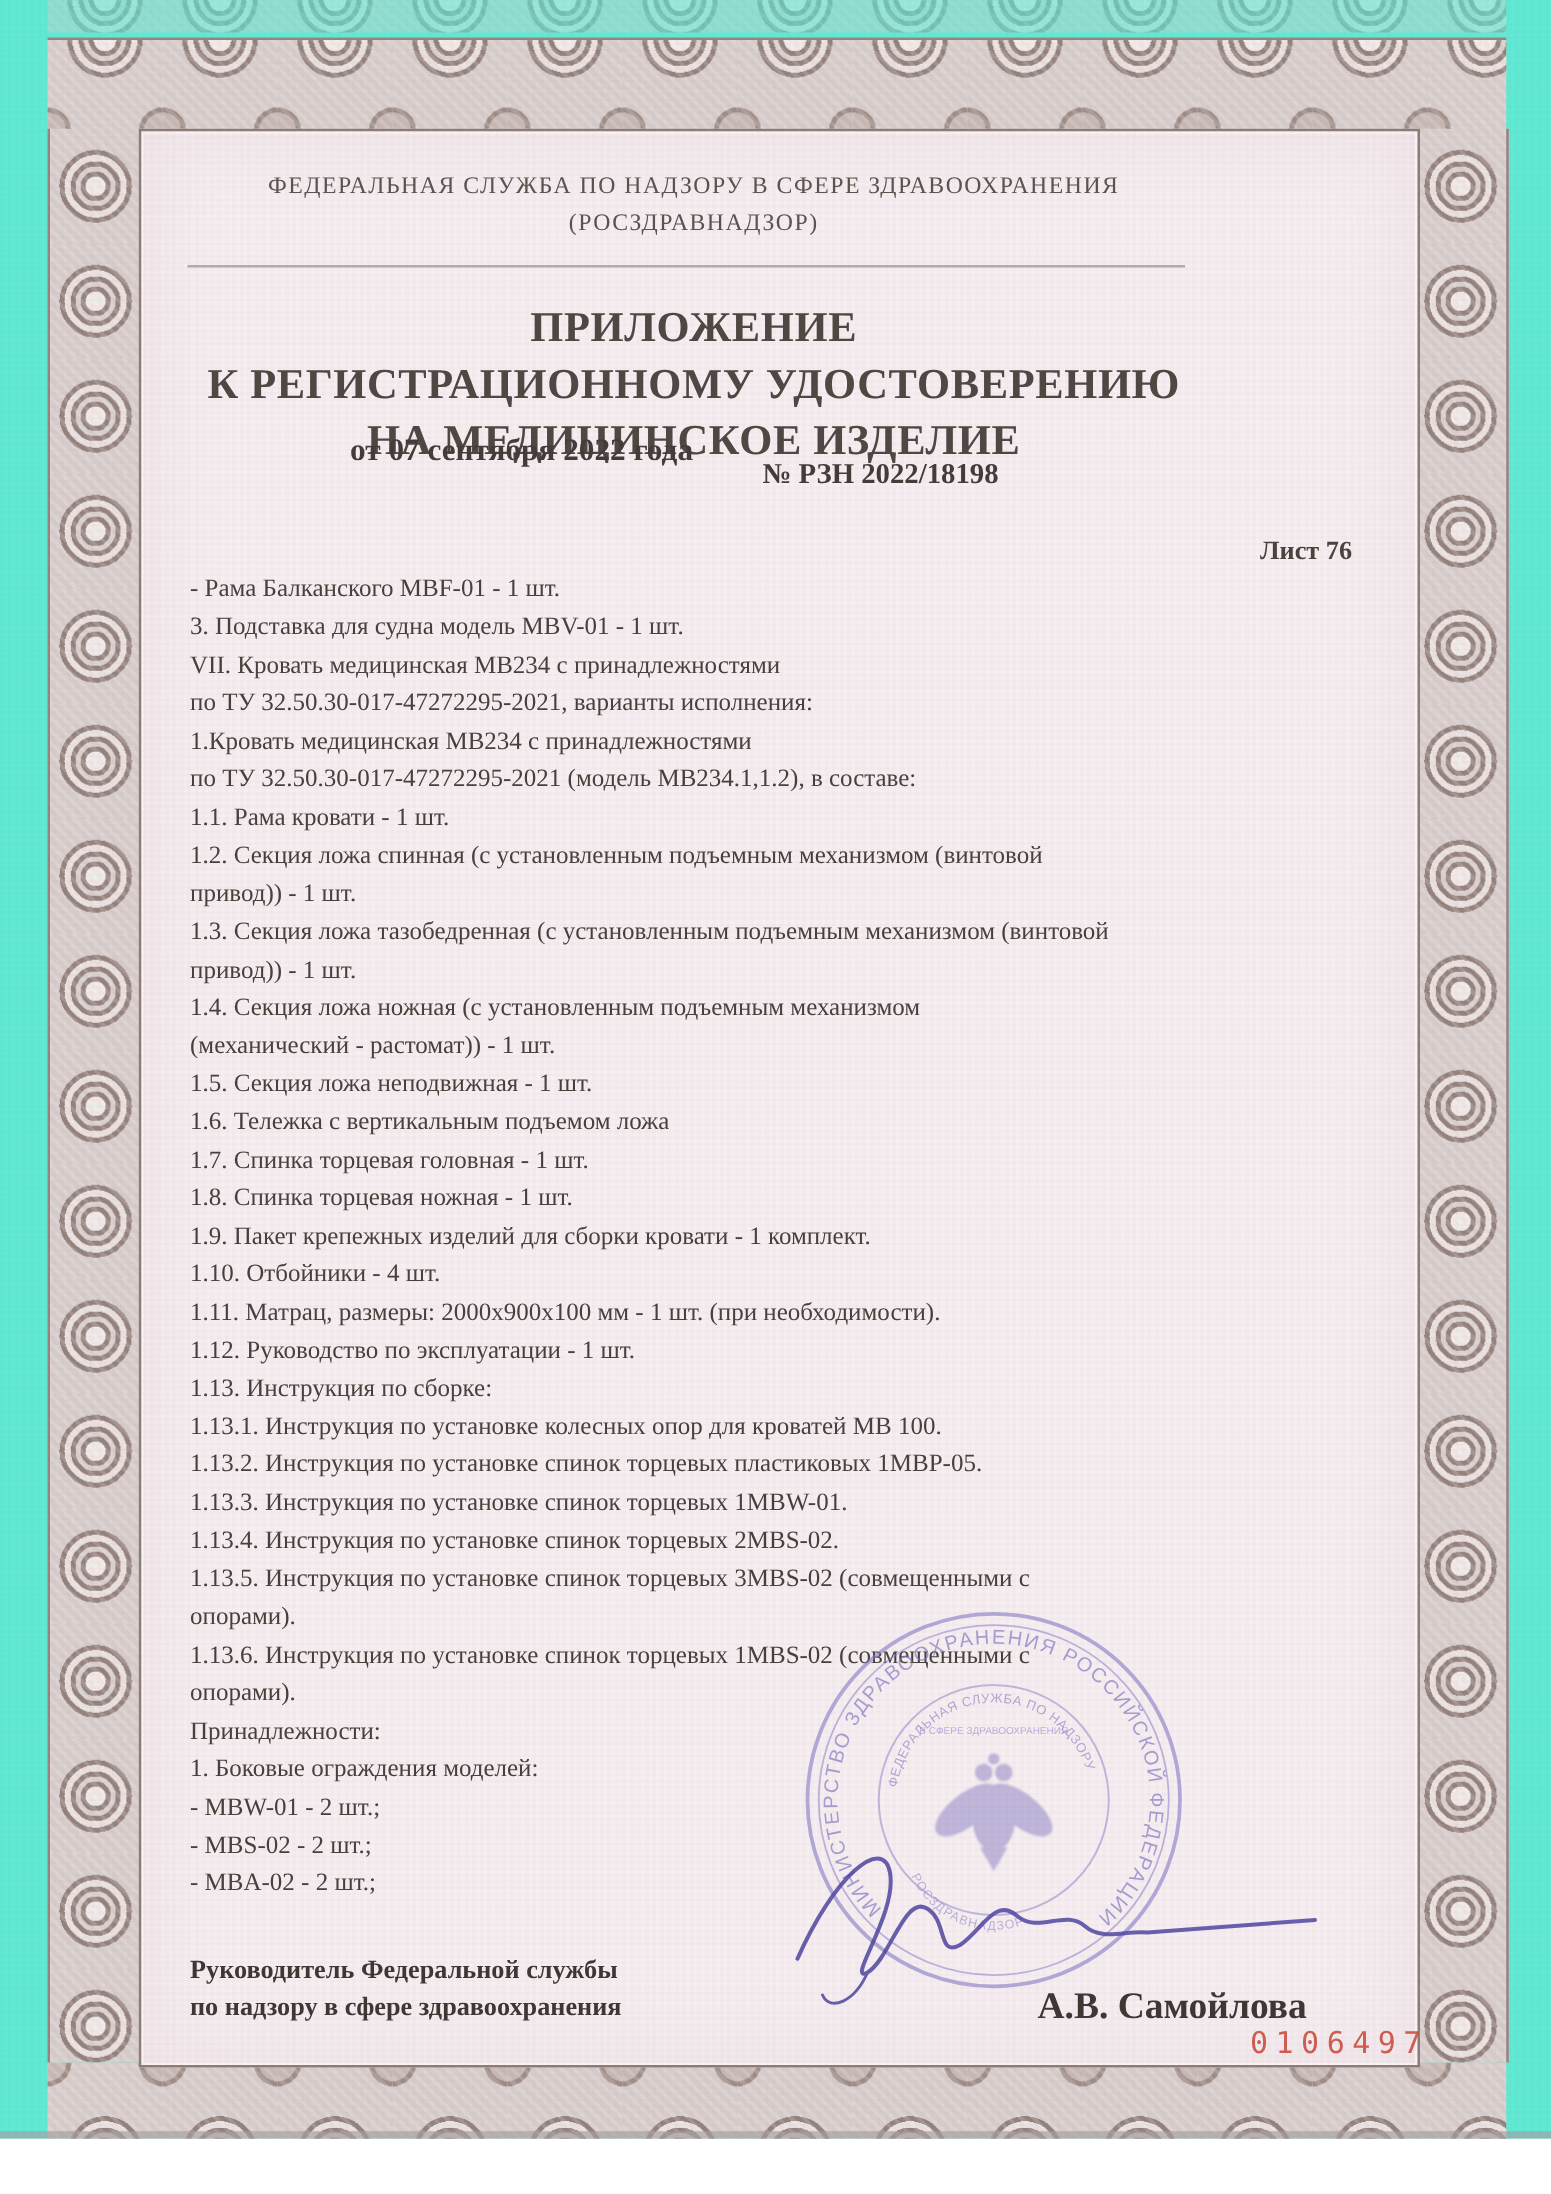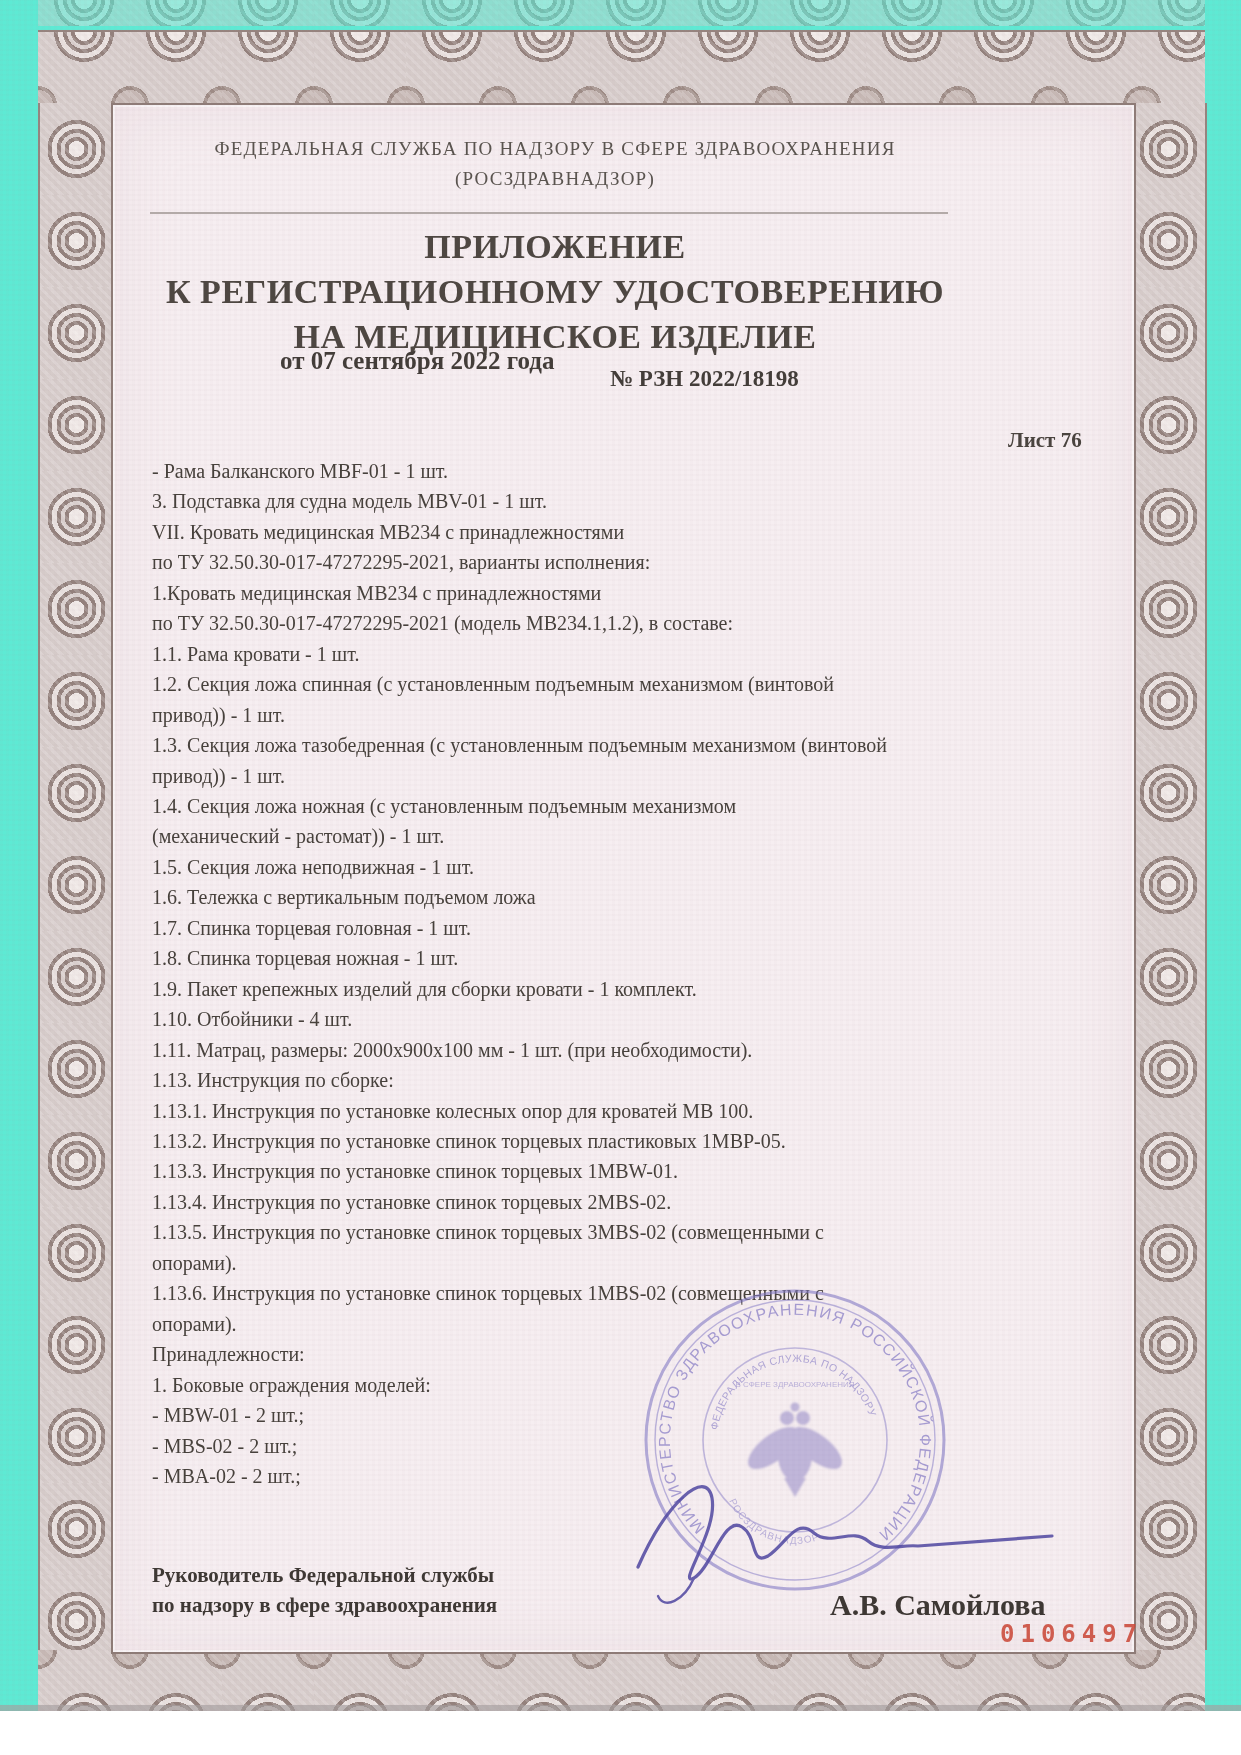--- a/index.html
+++ b/index.html
@@ -48,31 +48,31 @@
   .grain{
     position:absolute;inset:0;pointer-events:none;
     background:
       repeating-linear-gradient(0deg, rgba(170,140,150,.035) 0 2px, rgba(0,0,0,0) 2px 5px),
       repeating-linear-gradient(90deg, rgba(170,140,150,.03) 0 3px, rgba(0,0,0,0) 3px 6px);
   }
   
   .center-col{position:absolute;left:150px;width:810px;text-align:center;}
   .agency{top:134px;font-size:19px;letter-spacing:1.2px;color:#5a544f;line-height:30px;}
   .divider{position:absolute;left:150px;top:212px;width:798px;height:2px;background:#b3aaa8;}
-  .doc-title{top:224px;font-weight:bold;font-size:34px;line-height:45px;color:#4e4742;letter-spacing:.5px;}
+  .doc-title{top:240px;font-weight:bold;font-size:34px;line-height:45px;color:#4e4742;letter-spacing:.5px;}
   .date-line{position:absolute;left:280px;top:347px;font-size:25px;font-weight:bold;color:#433d39;}
   .number-line{position:absolute;left:610px;top:366px;font-size:23px;font-weight:bold;color:#433d39;}
   .sheet-line{position:absolute;left:1008px;top:428px;font-size:21px;font-weight:bold;color:#4a443f;}
   .body-list{position:absolute;left:152px;top:456px;width:840px;font-size:20px;line-height:30.45px;color:#47413c;}
   .body-list .line{white-space:pre;}
   .sig-position{position:absolute;left:152px;top:1560px;font-size:21px;font-weight:bold;line-height:30px;color:#3e3834;}
   .sig-name{position:absolute;left:830px;top:1588px;font-size:30px;font-weight:bold;color:#3e3834;}
   .serial{
     position:absolute;left:1000px;top:1620px;
-    font-family:"DejaVu Sans Mono",monospace;font-size:24px;font-weight:bold;
+    font-family:"DejaVu Sans Mono",monospace;font-size:24px;font-weight:normal;
     letter-spacing:6px;color:#cb4a3a;opacity:.88;
   }
   .stamp-svg{position:absolute;left:600px;top:1265px;width:470px;height:350px;}
 </style>
 </head>
 <body>
 
 <div class="page">
 
   <div class="band band-h ghost-top"></div>
@@ -115,20 +115,21 @@
       <div class="line">привод)) - 1 шт.</div>
       <div class="line">1.4. Секция ложа ножная (с установленным подъемным механизмом</div>
       <div class="line">(механический - растомат)) - 1 шт.</div>
       <div class="line">1.5. Секция ложа неподвижная - 1 шт.</div>
       <div class="line">1.6. Тележка с вертикальным подъемом ложа</div>
       <div class="line">1.7. Спинка торцевая головная - 1 шт.</div>
       <div class="line">1.8. Спинка торцевая ножная - 1 шт.</div>
       <div class="line">1.9. Пакет крепежных изделий для сборки кровати - 1 комплект.</div>
       <div class="line">1.10. Отбойники - 4 шт.</div>
       <div class="line">1.11. Матрац, размеры: 2000х900х100 мм - 1 шт. (при необходимости).</div>
+      <div class="line">1.12. Руководство по эксплуатации - 1 шт.</div>
       <div class="line">1.13. Инструкция по сборке:</div>
       <div class="line">1.13.1. Инструкция по установке колесных опор для кроватей МВ 100.</div>
       <div class="line">1.13.2. Инструкция по установке спинок торцевых пластиковых 1МВР-05.</div>
       <div class="line">1.13.3. Инструкция по установке спинок торцевых 1MBW-01.</div>
       <div class="line">1.13.4. Инструкция по установке спинок торцевых 2MBS-02.</div>
       <div class="line">1.13.5. Инструкция по установке спинок торцевых 3MBS-02 (совмещенными с</div>
       <div class="line">опорами).</div>
       <div class="line">1.13.6. Инструкция по установке спинок торцевых 1MBS-02 (совмещенными с</div>
       <div class="line">опорами).</div>
       <div class="line">Принадлежности:</div>

